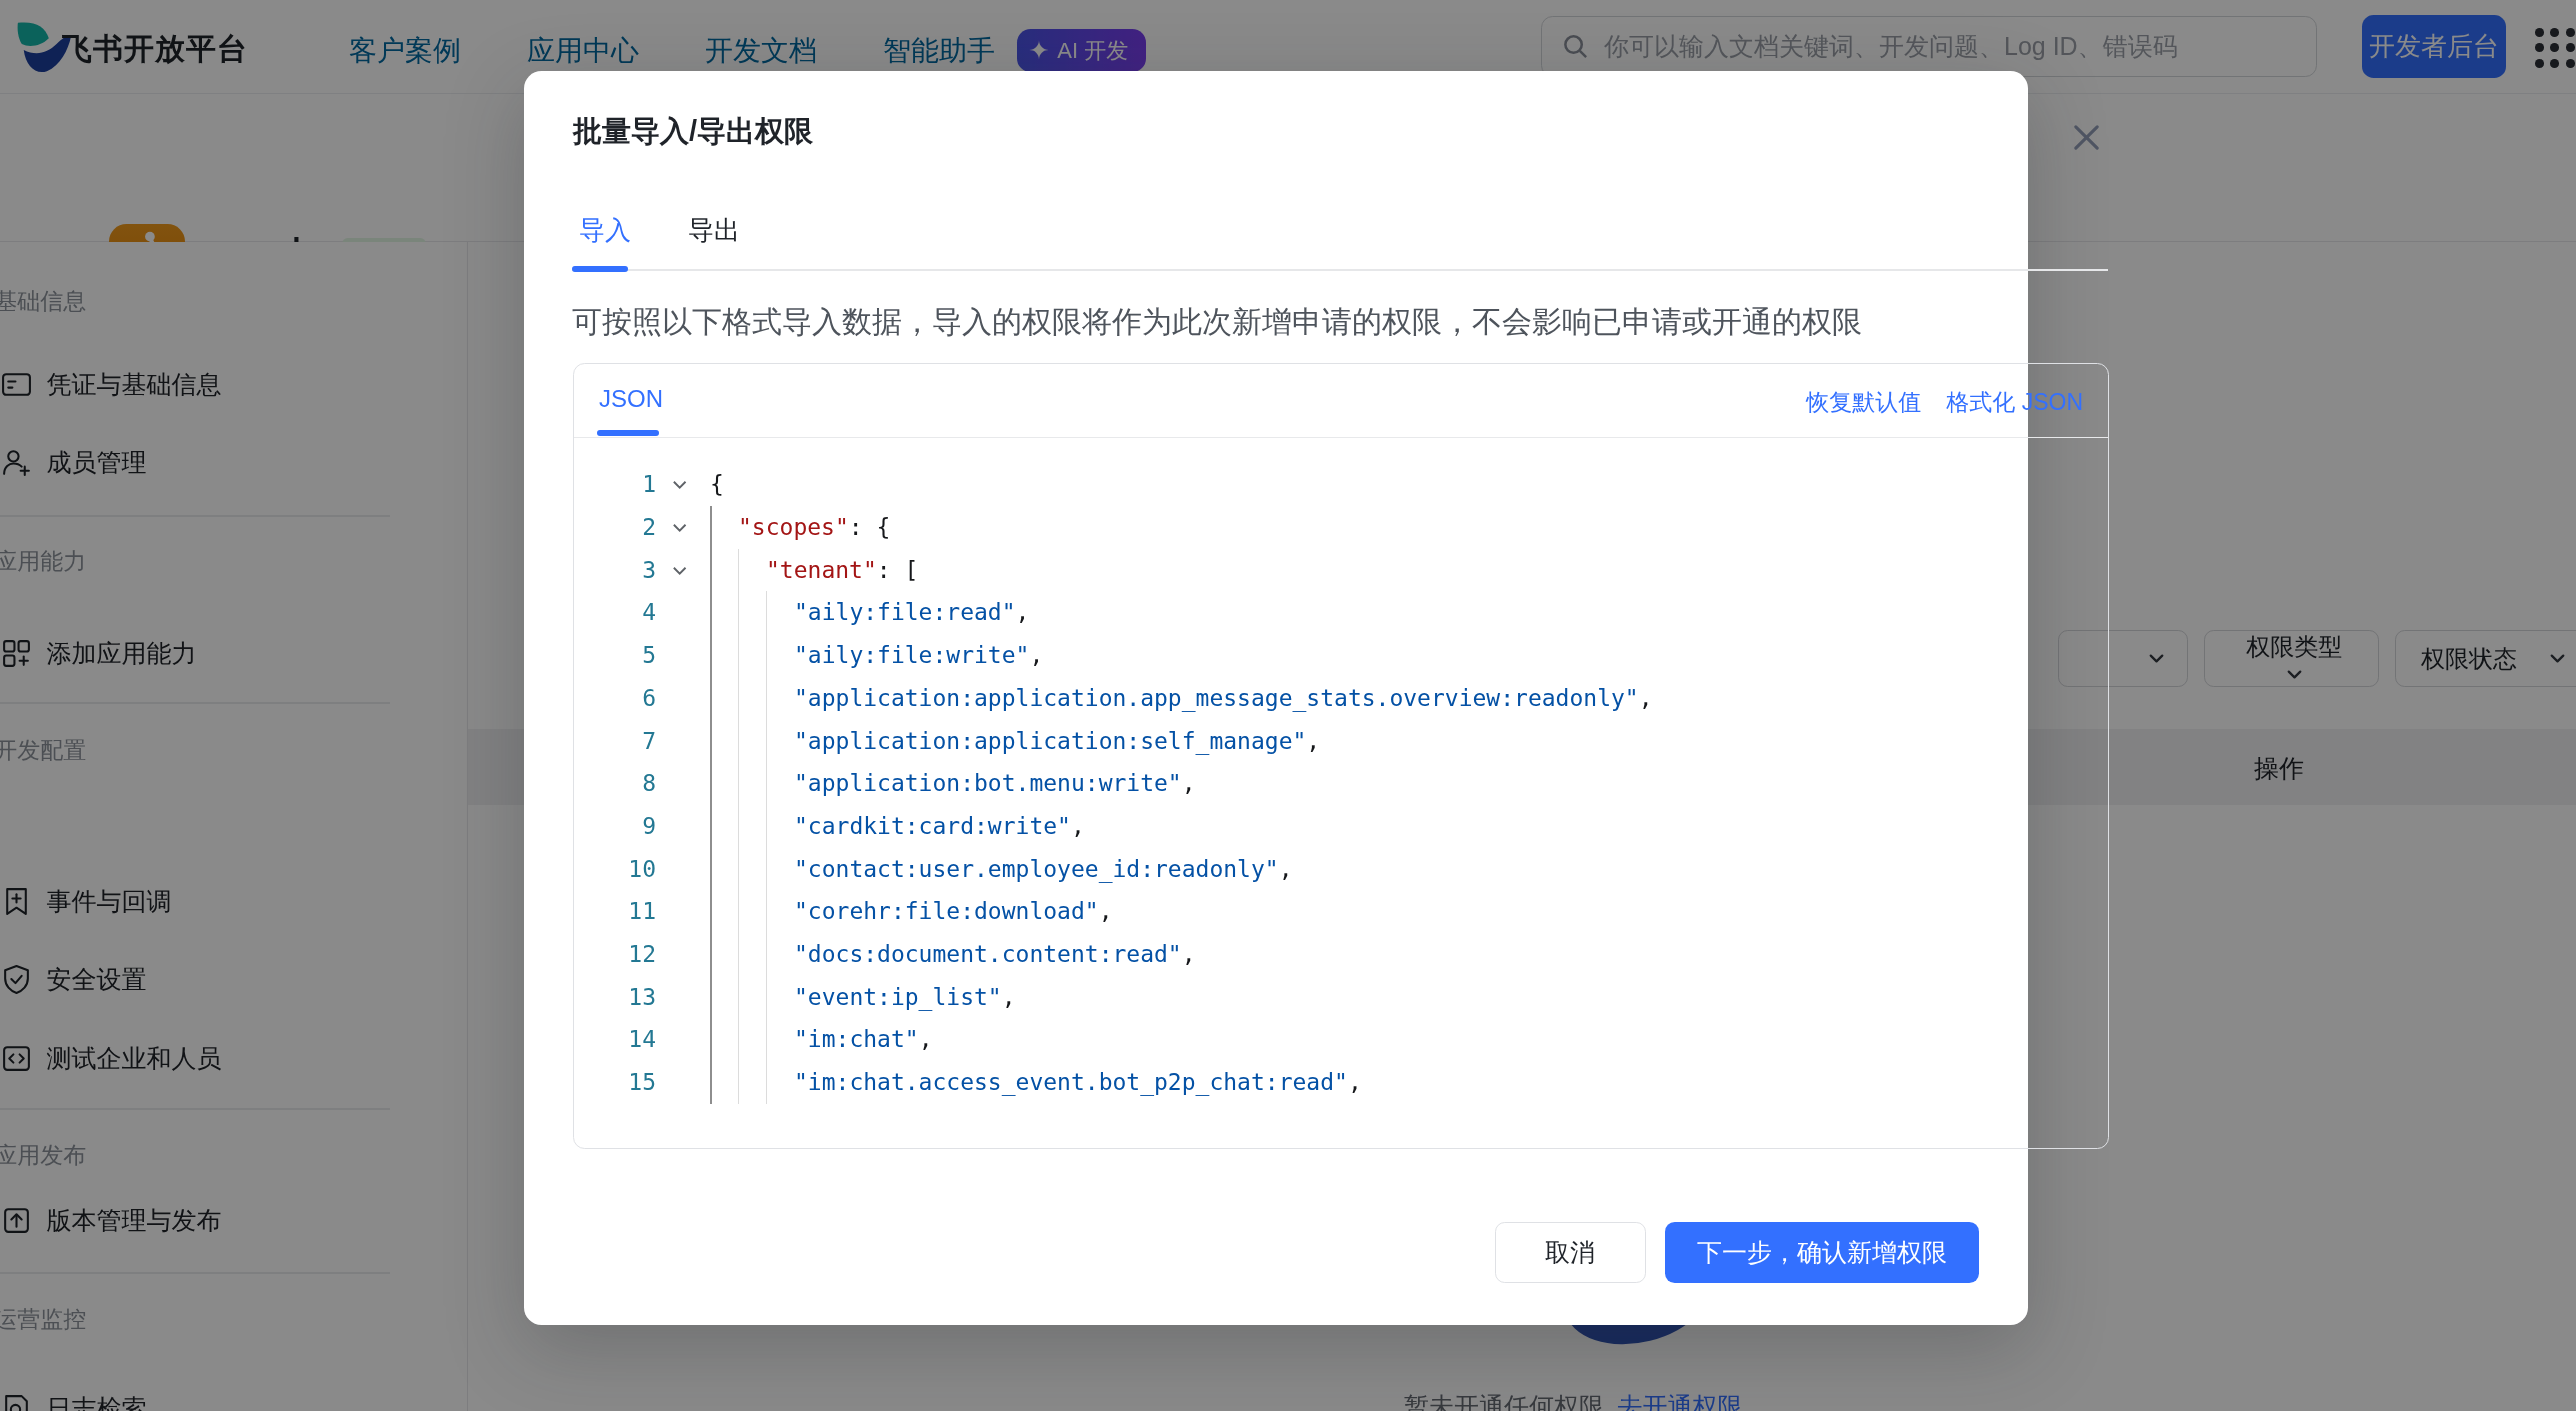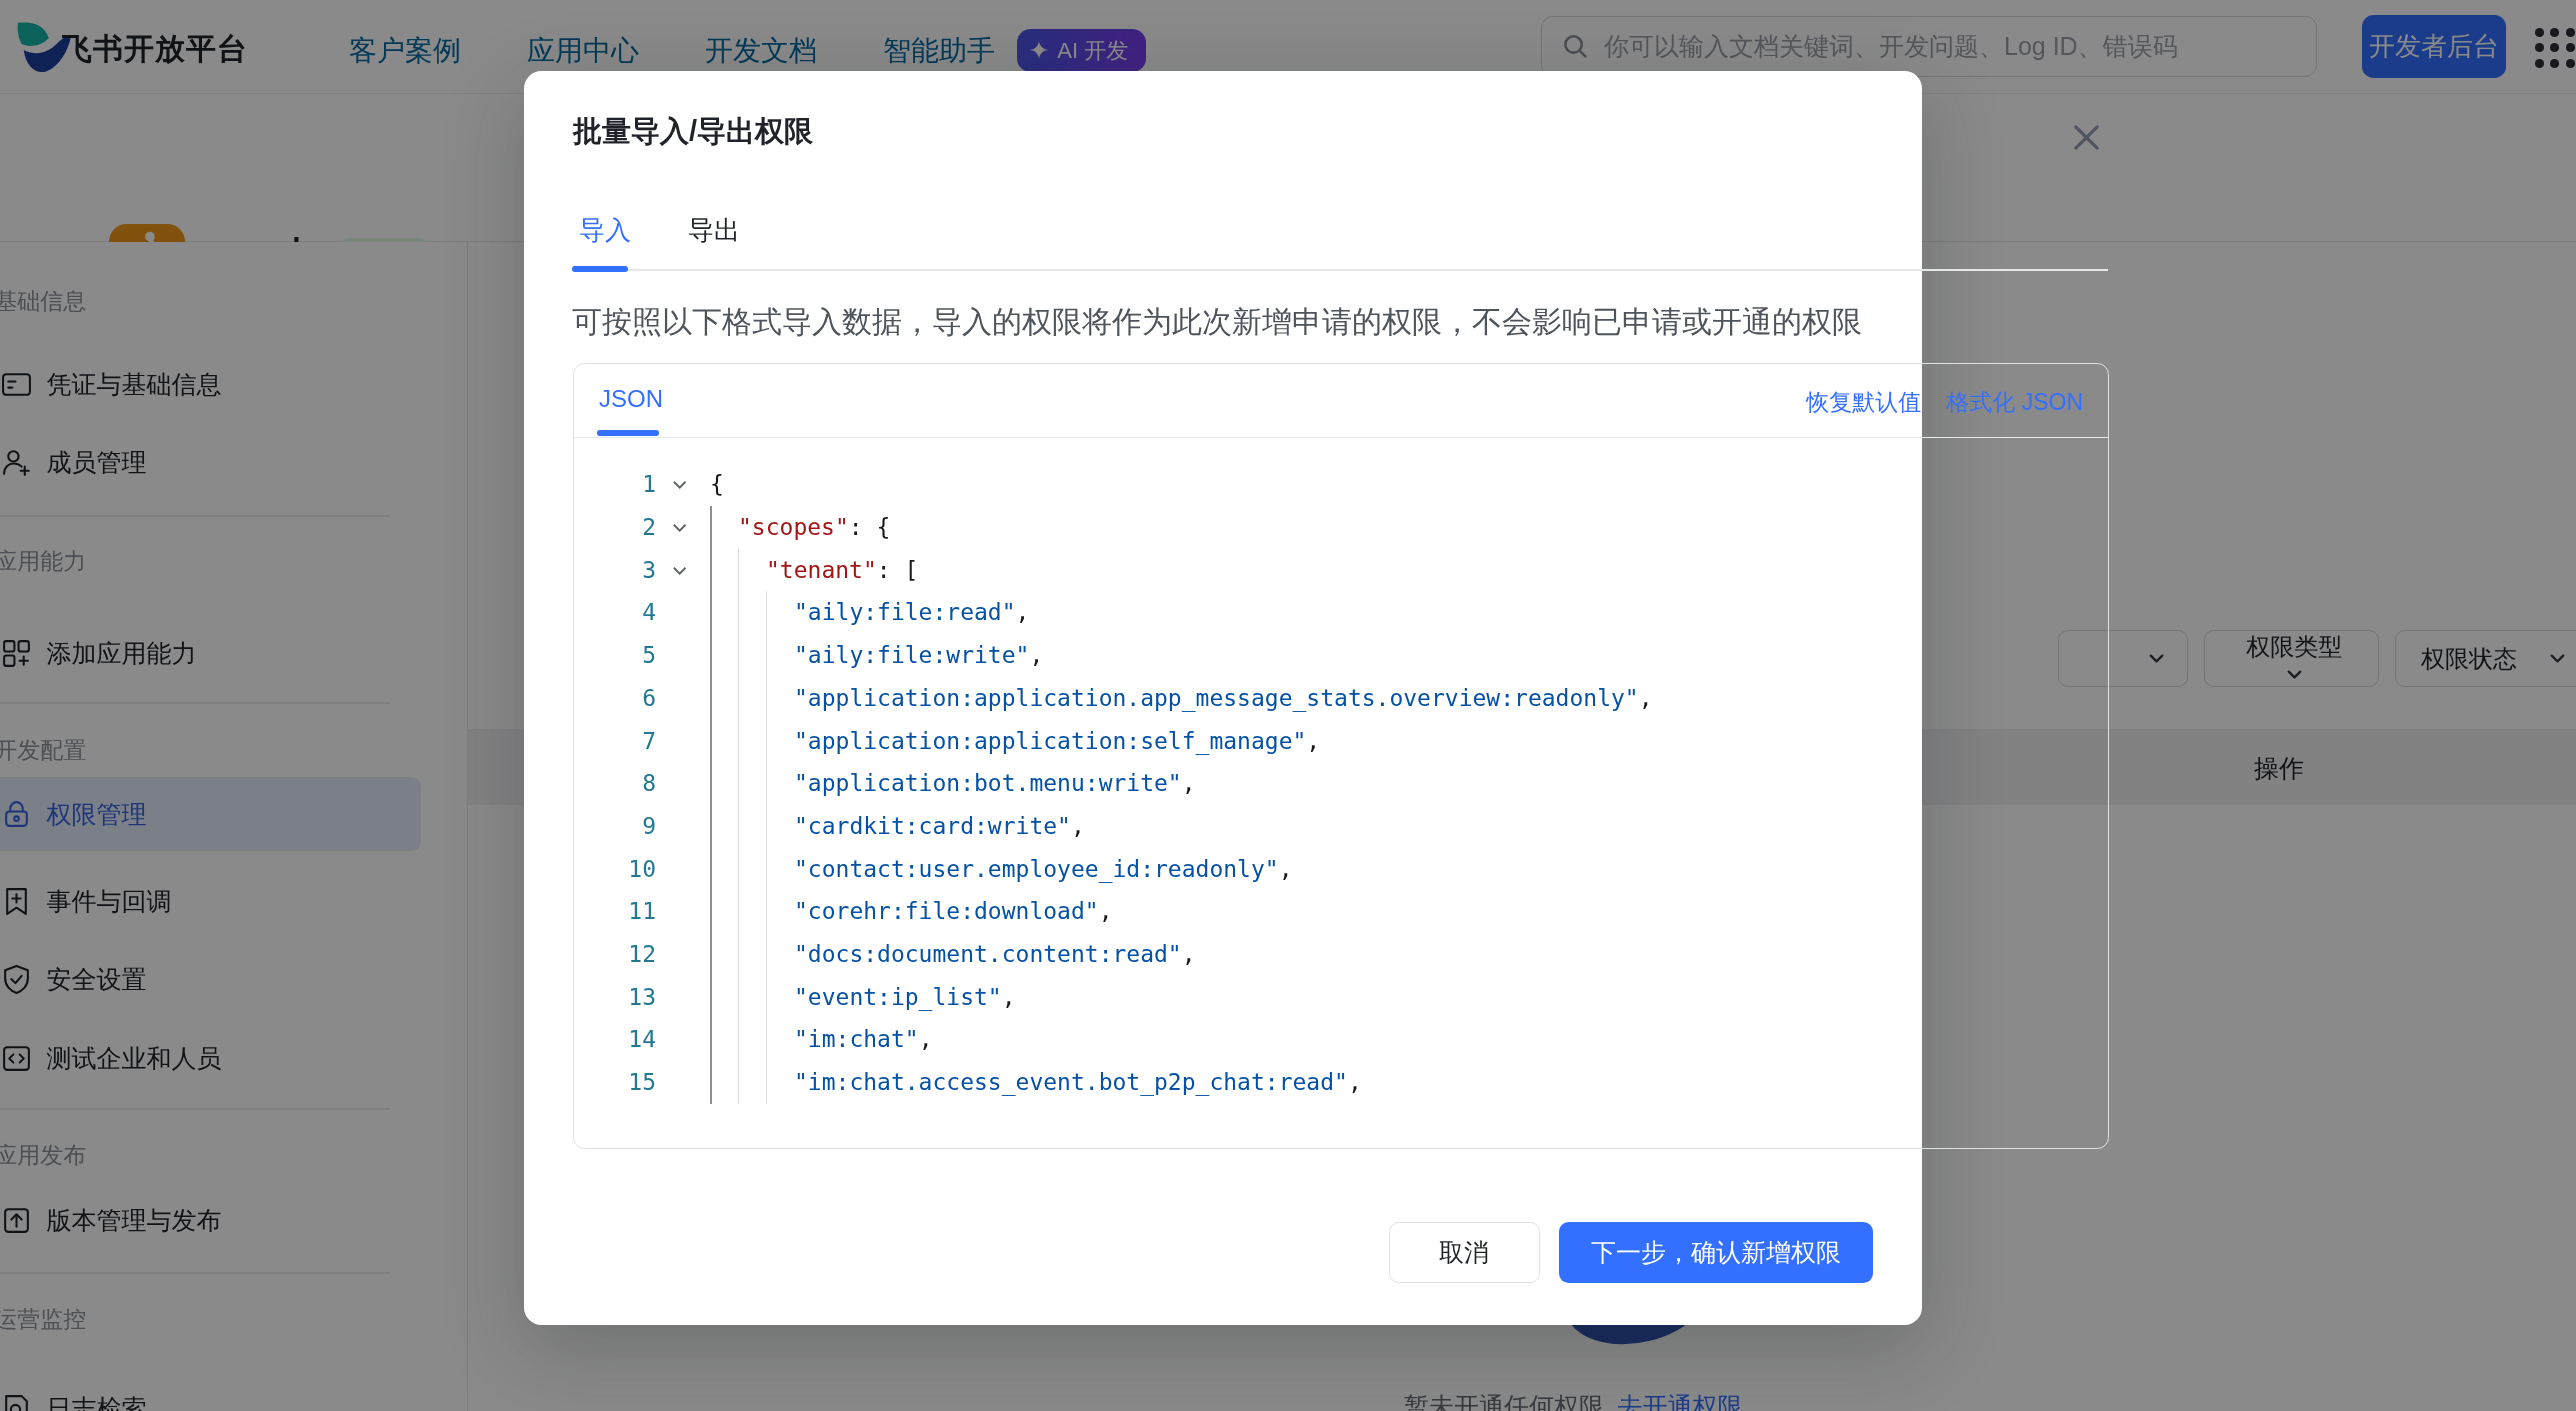--- a/index.html
+++ b/index.html
@@ -57,21 +57,21 @@
   .filter-btn { position:absolute; top:630px; height:57px; border:1.9px solid #d4d6da; border-radius:9.7px; background:#fff;
     display:flex; align-items:center; justify-content:space-between; padding:0 19.4px 0 25px; font-size:24px; color:#1f2329; }
   #table-header { position:absolute; left:468px; top:729px; width:2108px; height:76px; background:#f0f1f3; }
   #op-col { position:absolute; left:2254px; top:752px; font-size:25px; font-weight:500; color:#20242a; }
   #empty-illu { position:absolute; left:1553px; top:1247px; width:165px; height:107px; }
   #empty-text { position:absolute; left:1404px; top:1390px; font-size:25px; color:#676c74; white-space:nowrap; }
   #empty-text a { color:#3370ff; text-decoration:none; margin-left:13.6px; }
 
   
   #overlay { position:absolute; inset:0; background:rgba(0,0,0,0.46); z-index:5; }
-  #modal { position:absolute; left:524px; top:71px; width:1398px; height:1254px; background:#fff; border-radius:17.5px;
+  #modal { position:absolute; left:524px; top:71px; width:1504px; height:1254px; background:#fff; border-radius:17.5px;
     z-index:10; box-shadow:0 23px 78px rgba(31,35,41,.25); }
   #modal-title { position:absolute; left:49px; top:41px; font-size:29px; font-weight:600; }
   #modal-close { position:absolute; left:1539px; top:43px; width:47px; height:47px; cursor:pointer;
     display:flex; align-items:center; justify-content:center; }
   .mtab { position:absolute; top:142px; font-size:26px; cursor:pointer; color:#1f2329; }
   .mtab.active { color:#3370ff; font-weight:500; }
   #tab-import { left:55px; } #tab-export { left:164px; }
   #tabs-border { position:absolute; left:48px; top:198px; width:1536px; height:1.9px; background:#e6e7e9; }
   #tabs-underline { position:absolute; left:48px; top:195px; width:56px; height:5.8px; border-radius:2.9px; background:#3370ff; }
   #modal-desc { position:absolute; left:48px; top:231px; font-size:30px; color:#4e545c; }
@@ -195,30 +195,20 @@
             <rect x="18" y="4" width="10" height="10" rx="2"></rect>
             <rect x="4" y="18" width="10" height="10" rx="2"></rect>
             <line x1="23" y1="19" x2="23" y2="27"></line>
             <line x1="19" y1="23" x2="27" y2="23"></line>
           </svg>
         </span>
         <span class="lbl">添加应用能力</span>
       </div>
       <div class="side-div" style="top: 460px;"></div>
       <div class="side-sec" style="top: 493px;">开发配置</div>
-      <div class="side-item active" style="top: 535px;">
-        <span style="display: flex;">
-          <svg class="sicon" viewBox="0 0 32 32" fill="none" stroke="#3464e0" stroke-width="2" stroke-linecap="round" stroke-linejoin="round">
-            <rect x="6" y="13" width="20" height="14" rx="3"></rect>
-            <path d="M10 13 V10 a6 6 0 0 1 12 0 v3"></path>
-            <circle cx="16" cy="20" r="2.2"></circle>
-          </svg>
-        </span>
-        <span class="lbl">权限管理</span>
-      </div>
       <div class="side-item" style="top: 622px;">
         <span style="display: flex;">
           <svg class="sicon" viewBox="0 0 32 32" fill="none" stroke="#1f2329" stroke-width="2" stroke-linecap="round" stroke-linejoin="round">
             <path d="M7 4 h18 v24 l-9 -6 l-9 6 Z"></path>
             <line x1="16" y1="9" x2="16" y2="17"></line>
             <line x1="12" y1="13" x2="20" y2="13"></line>
           </svg>
         </span>
         <span class="lbl">事件与回调</span>
       </div>

